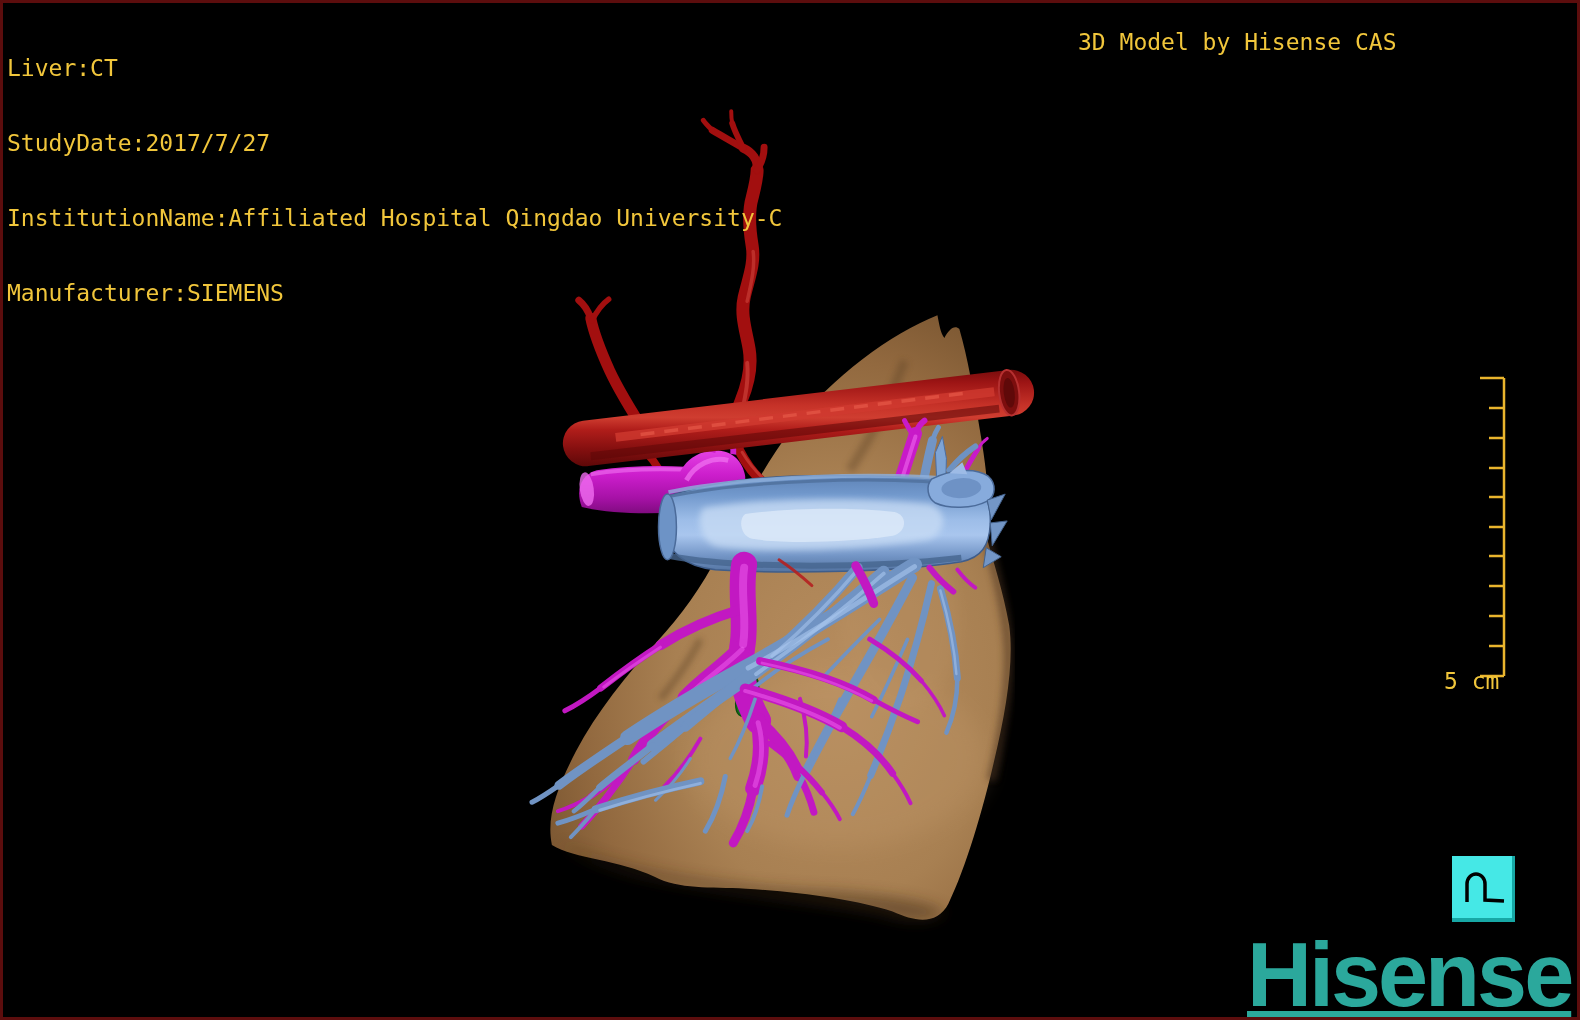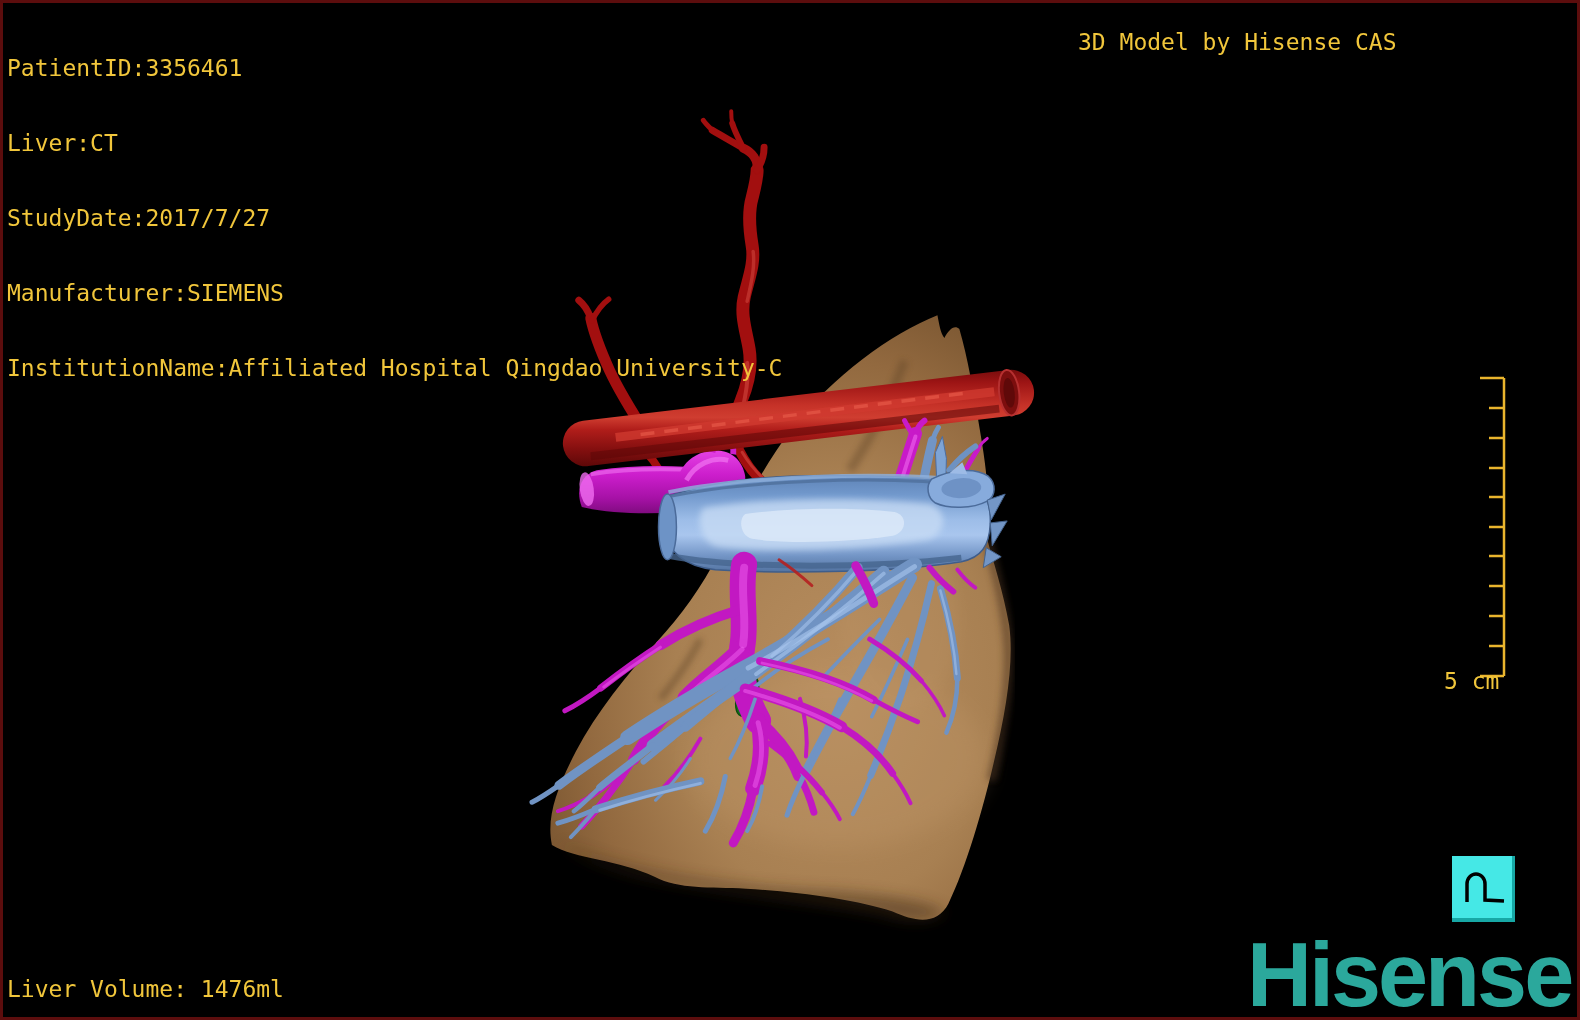--- a/index.html
+++ b/index.html
@@ -21,20 +21,21 @@
   #orientation-icon{
     position:absolute;left:1449px;top:853px;width:63px;height:66px;
     background:#45e8e6;border-right:3px solid #17a8a6;border-bottom:4px solid #17a8a6;
     box-sizing:border-box;
   }
   #brand-logo{
     position:absolute;left:1244px;top:927px;
     font-family:"Liberation Sans",sans-serif;font-weight:bold;
     font-size:90px;line-height:90px;letter-spacing:-3px;color:#2ba89c;
     white-space:nowrap;
+    text-decoration:underline;
   }
 </style>
 </head>
 <body>
 
 <div id="viewport">
 
   <svg id="scene-svg" viewBox="0 0 1580 1020" preserveAspectRatio="none">
     <defs>
       <radialGradient id="liverGrad" cx="0.62" cy="0.62" r="0.78">
@@ -236,30 +237,28 @@
       <path stroke-width="9" d="M856,566 C864,580 870,592 874,604"></path>
       <path stroke-width="6" d="M930,568 C938,578 946,586 954,592"></path>
       <path stroke-width="4" d="M958,570 C964,578 970,584 976,588"></path>
       <path stroke-width="4" stroke="#ef5fef" opacity="0.55" d="M745,692 C780,702 814,714 840,729"></path>
       <path stroke-width="3" stroke="#ef5fef" opacity="0.5" d="M762,664 C800,672 840,684 872,702"></path>
       <path stroke-width="3" stroke="#b52020" opacity="0.9" d="M779,560 C791,568 802,577 812,586"></path>
     </g>
   </svg>
 
   <div id="patient-info" class="mono">
-    <div>PatientID:3356461</div>
     <div>Liver:CT</div>
     <div>StudyDate:2017/7/27</div>
+    <div>InstitutionName:Affiliated Hospital Qingdao University-C</div>
     <div>Manufacturer:SIEMENS</div>
-    <div>InstitutionName:Affiliated Hospital Qingdao University-C</div>
   </div>
 
   <div id="app-title" class="mono">3D Model by Hisense CAS</div>
 
-  <div id="liver-volume" class="mono">Liver Volume: 1476ml</div>
 
   <svg id="scale-bar" width="36" height="310" viewBox="0 0 36 310">
     <g stroke="#eab52d" stroke-width="2.5" fill="none">
       <line x1="31" y1="5" x2="31" y2="303"></line>
       <line x1="7" y1="5" x2="31" y2="5"></line>
       <line x1="7" y1="303" x2="31" y2="303"></line>
       <line x1="16" y1="35" x2="31" y2="35"></line>
       <line x1="16" y1="65" x2="31" y2="65"></line>
       <line x1="16" y1="95" x2="31" y2="95"></line>
       <line x1="16" y1="124" x2="31" y2="124"></line>

